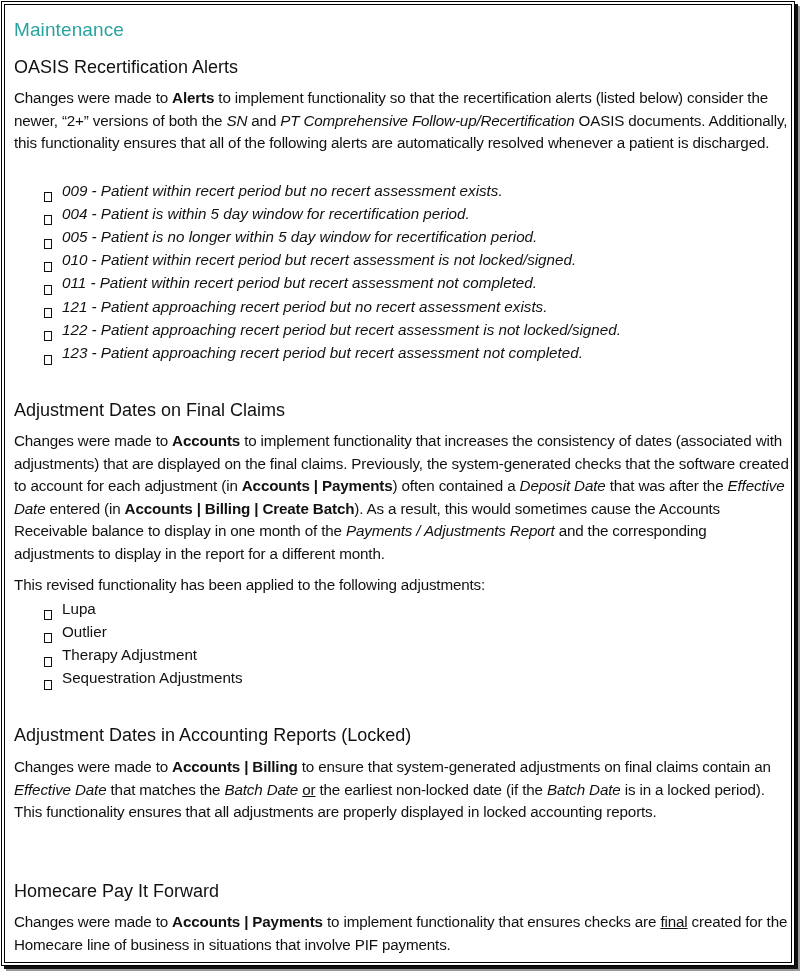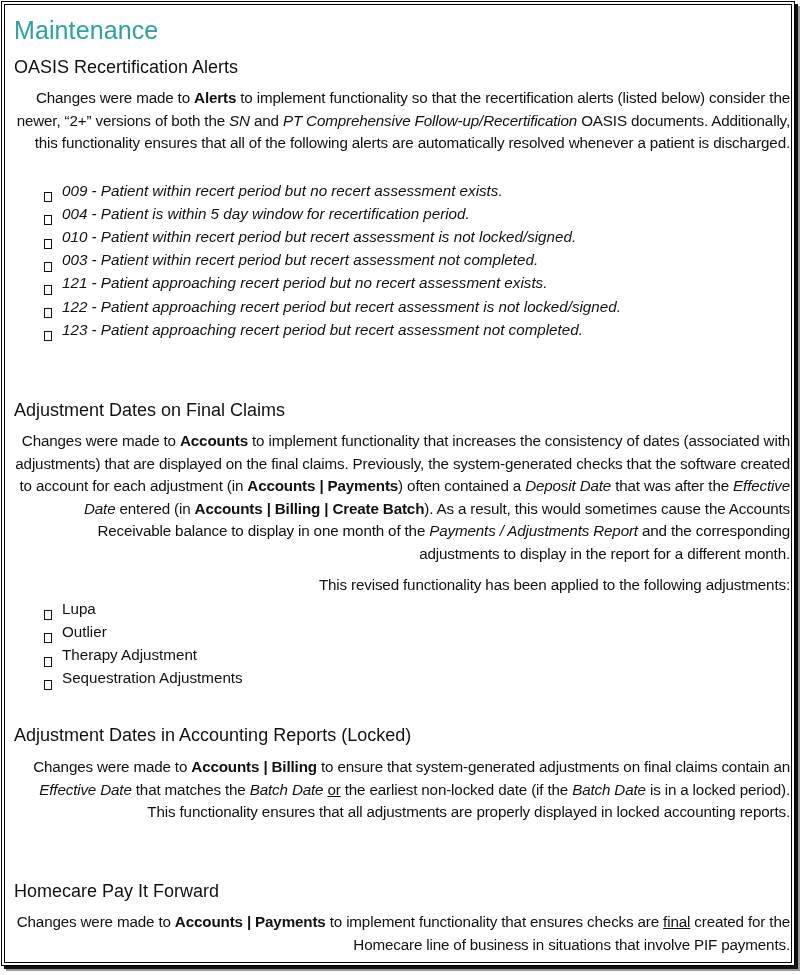--- a/index.html
+++ b/index.html
@@ -12,25 +12,25 @@
     .frame-inner {
       position: absolute; left: 2px; top: 2px; right: 2px; bottom: 2px;
       border: 1px solid #000;
     }
     .content {
       position: absolute; left: 14px; top: 0; width: 776px;
       font-family: "Liberation Sans", "DejaVu Sans", sans-serif;
       font-size: 15.2px; color: #111; line-height: 22.6px;
     }
     .title {
-      position: absolute; left: 0; top: 19px; font-size: 25px; color: #2aa3a0;
+      position: absolute; left: 0; top: 19px; font-size: 19px; color: #2aa3a0;
       letter-spacing: 0.1px;
     }
     .sec-h { position: absolute; left: 0; width: 776px; text-align: left; font-size: 18px; color: #111; }
-    .para { position: absolute; left: 0; width: 776px; margin: 0; letter-spacing: -0.15px; text-align: right; }
+    .para { position: absolute; left: 0; width: 776px; margin: 0; letter-spacing: -0.15px; }
     .list { position: absolute; left: 30px; margin: 0; padding: 0; list-style: none; }
     .list li { height: 23.2px; display: flex; align-items: flex-end; white-space: nowrap; }
     .box {
       display: inline-block; width: 8px; height: 10px; border: 1.6px solid #111;
       box-sizing: border-box; margin-right: 10px; flex: none;
     }
     .it { font-style: italic; }
     b { font-weight: bold; }
     u { text-decoration: underline; }
   </style>
@@ -50,25 +50,29 @@
     <li>
         <span class="box"></span>
         <span>009 - Patient within recert period but no recert assessment exists.</span>
       </li>
     <li>
         <span class="box"></span>
         <span>004 - Patient is within 5 day window for recertification period.</span>
       </li>
     <li>
         <span class="box"></span>
+        <span>005 - Patient is no longer within 5 day window for recertification period.</span>
+      </li>
+    <li>
+        <span class="box"></span>
         <span>010 - Patient within recert period but recert assessment is not locked/signed.</span>
       </li>
     <li>
         <span class="box"></span>
-        <span>003 - Patient within recert period but recert assessment not completed.</span>
+        <span>011 - Patient within recert period but recert assessment not completed.</span>
       </li>
     <li>
         <span class="box"></span>
         <span>121 - Patient approaching recert period but no recert assessment exists.</span>
       </li>
     <li>
         <span class="box"></span>
         <span>122 - Patient approaching recert period but recert assessment is not locked/signed.</span>
       </li>
     <li>

